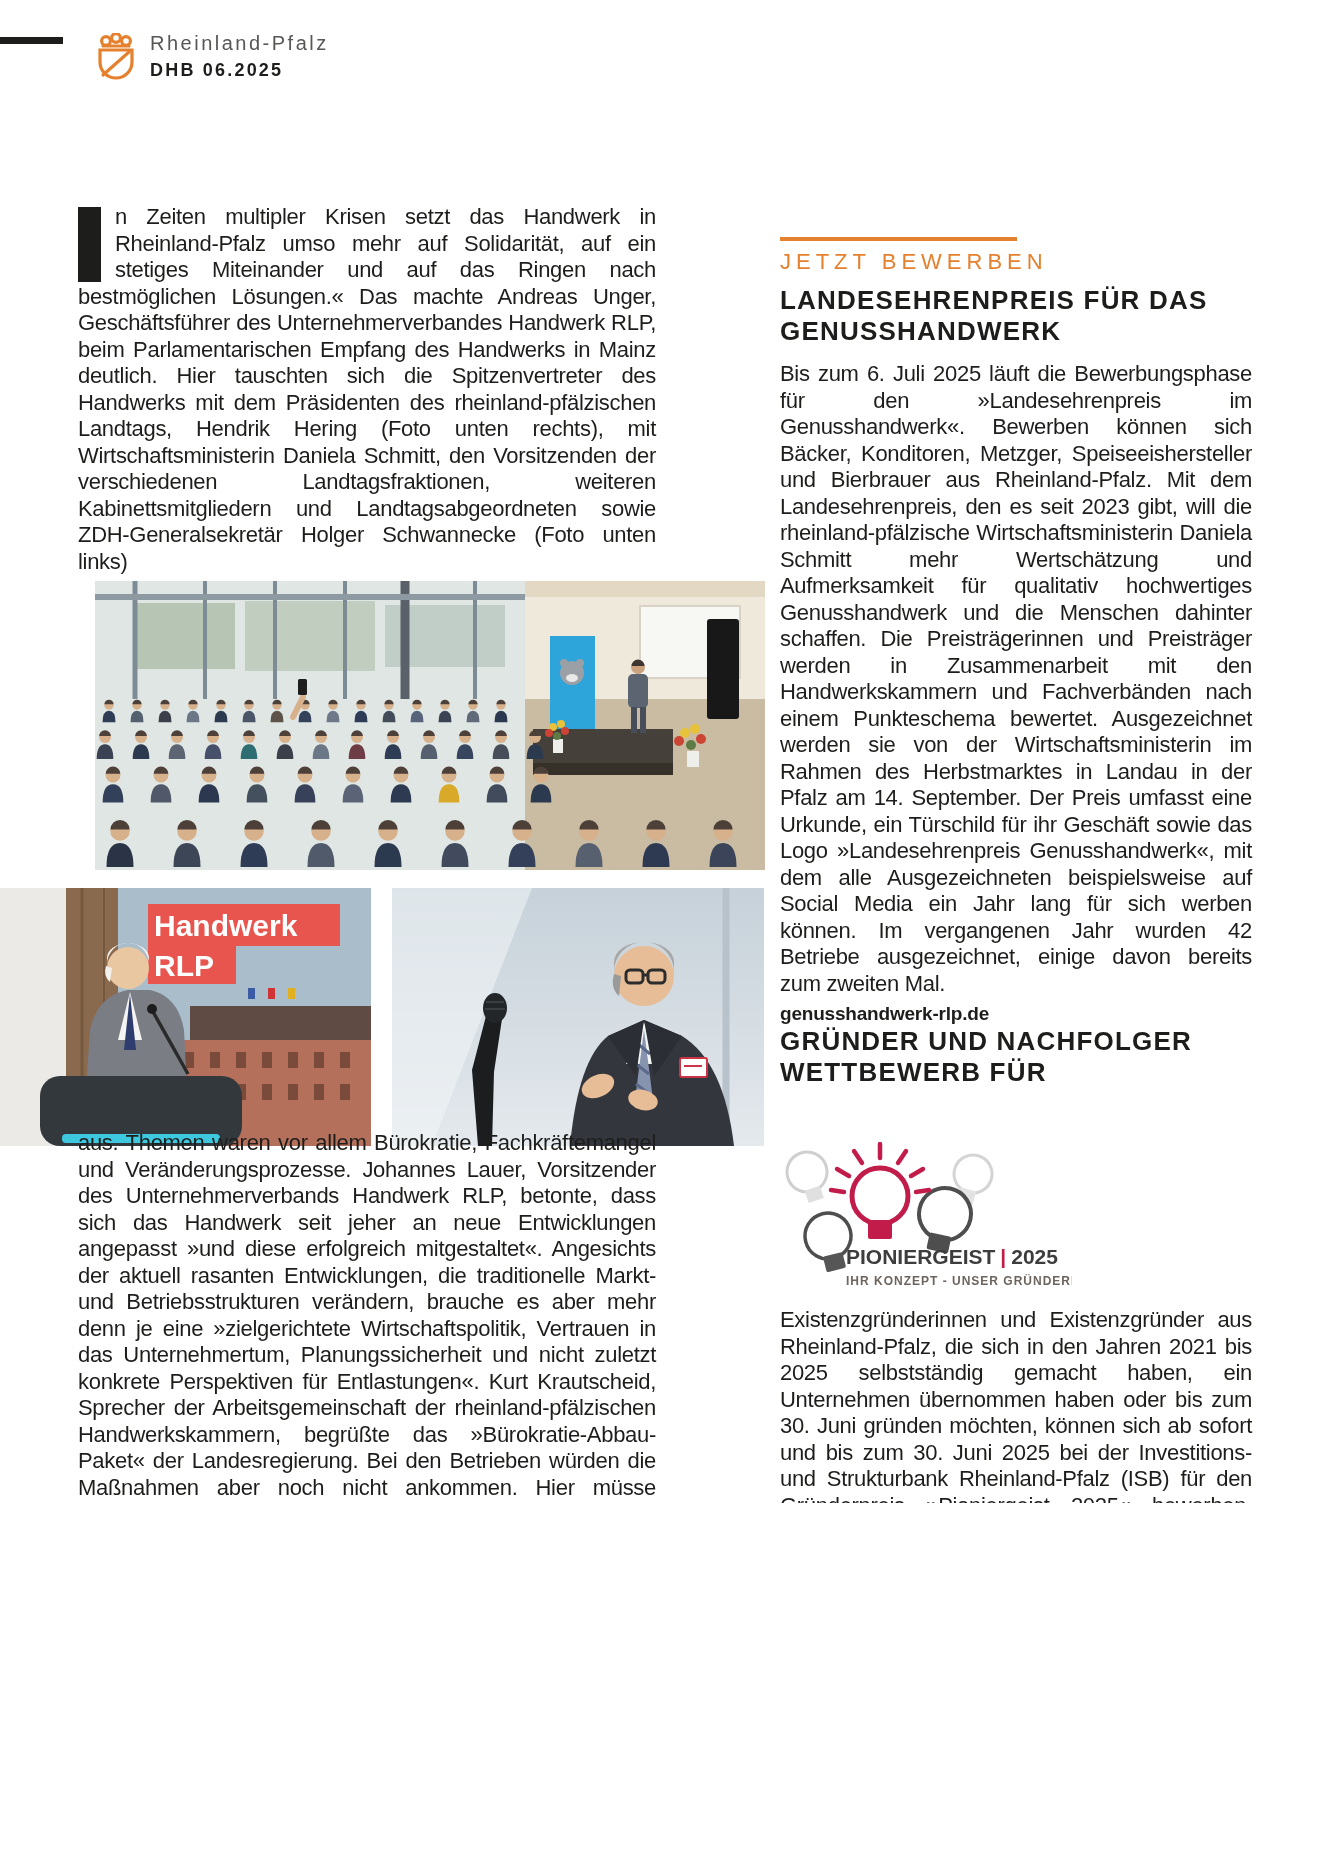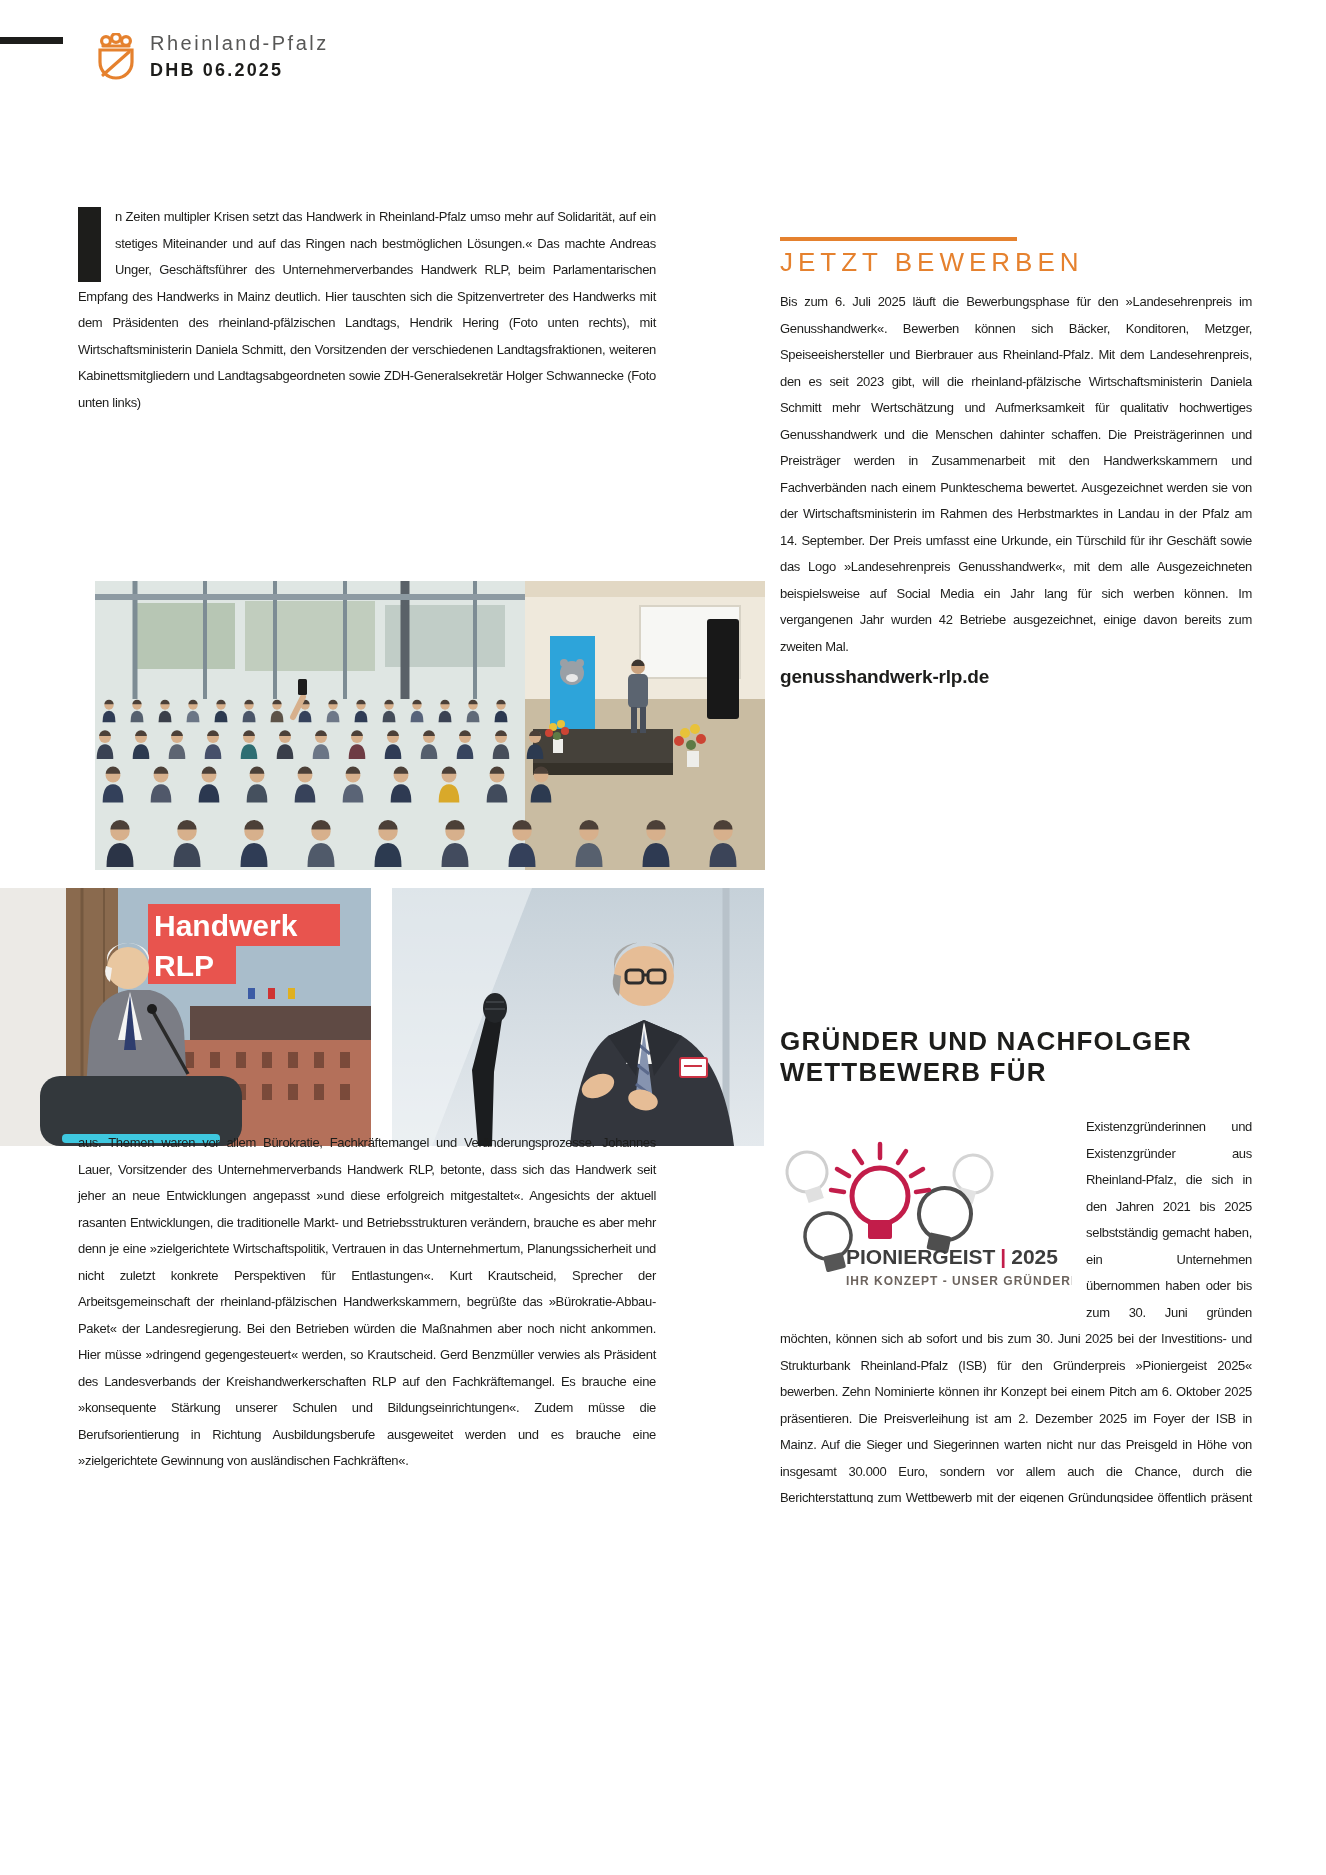--- a/index.html
+++ b/index.html
@@ -12,39 +12,39 @@
   .tick-tl{position:absolute;left:0;top:37px;width:63px;height:7px;background:#1d1d1b;}
   .tick-br{position:absolute;left:1283px;top:1843px;width:43px;height:7px;background:#1d1d1b;}
 
   
   .crest{position:absolute;left:93px;top:33px;width:46px;height:48px;}
   .head-text{position:absolute;left:150px;top:33px;line-height:1;}
   .head-region{font-size:20px;color:#575756;letter-spacing:2.5px;}
   .head-issue{margin-top:8px;font-size:18px;font-weight:700;letter-spacing:2.2px;color:#1d1d1b;}
 
   
-  .copy{font-size:13px;line-height:26.5px;letter-spacing:-0.3px;text-align:justify;
+  .copy{font-size:22px;line-height:26.5px;letter-spacing:-0.3px;text-align:justify;
         hyphens:auto;-webkit-hyphens:auto;margin:0;}
   .lead-wrap{position:absolute;left:78px;top:204px;width:578px;}
   .dropcap{float:left;width:23px;height:75px;margin:3px 14px 0 0;background:#1d1d1b;
            color:transparent;overflow:hidden;font-size:10px;}
   .para2{position:absolute;left:78px;top:1130px;width:578px;}
 
   
   .ph{position:absolute;display:block;}
   .ph svg{display:block;width:100%;height:100%;}
   .ph-audience{left:95px;top:581px;width:670px;height:289px;}
   .ph-podium{left:0;top:888px;width:371px;height:258px;}
   .ph-speaker{left:392px;top:888px;width:372px;height:258px;}
 
   
   .sidebar1{position:absolute;left:780px;top:237px;width:472px;}
   .sidebar2{position:absolute;left:780px;top:1016px;width:472px;}
   .rule-orange{width:237px;height:4px;background:#e5812e;}
-  .kicker{margin-top:8px;font-size:26px;line-height:26px;letter-spacing:5px;color:#e5812e;}
+  .kicker{margin-top:8px;font-size:22px;line-height:26px;letter-spacing:5px;color:#e5812e;}
   .sb-title{margin-top:10px;font-size:26px;line-height:31px;font-weight:700;letter-spacing:1.2px;color:#1d1d1b;}
   .sb-body{margin-top:14px;}
   .sb-link{margin-top:6px;font-size:19px;font-weight:700;letter-spacing:-0.2px;color:#1d1d1b;text-decoration:none;display:inline-block;}
   .logo-float{float:left;width:292px;height:185px;margin:26px 14px 8px 0;}
   .logo-float svg{display:block;width:100%;height:100%;}
   .s2-body{margin-top:26px;}
 
   
   .foot-left{position:absolute;left:78px;top:1836px;font-size:16px;line-height:1;}
   .foot-issue{font-weight:700;letter-spacing:1.5px;color:#1d1d1b;display:inline-block;}
@@ -323,20 +323,24 @@
         <line x1="93" y1="121" x2="113" y2="121" stroke="#3a3e42" stroke-width="2"></line>
       </g>
     </svg>
   </figure>
 
   <p class="copy para2">aus. Themen waren vor allem Bürokratie, Fachkräftemangel und Veränderungsprozesse. Johannes Lauer, Vorsitzender des Unternehmerverbands Handwerk RLP, betonte, dass sich das Handwerk seit jeher an neue Entwicklungen angepasst »und diese erfolgreich mitgestaltet«. Angesichts der aktuell rasanten Entwicklungen, die traditionelle Markt- und Betriebsstrukturen verändern, brauche es aber mehr denn je eine »zielgerichtete Wirtschaftspolitik, Vertrauen in das Unternehmertum, Planungssicherheit und nicht zuletzt konkrete Perspektiven für Entlastungen«. Kurt Krautscheid, Sprecher der Arbeitsgemeinschaft der rheinland-pfälzischen Handwerkskammern, begrüßte das »Bürokratie-Abbau-Paket« der Landesregierung. Bei den Betrieben würden die Maßnahmen aber noch nicht ankommen. Hier müsse »dringend gegengesteuert« werden, so Krautscheid. Gerd Benzmüller verwies als Präsident des Landesverbands der Kreishandwerkerschaften RLP auf den Fachkräftemangel. Es brauche eine »konsequente Stärkung unserer Schulen und Bildungseinrichtungen«. Zudem müsse die Berufsorientierung in Richtung Ausbildungsberufe ausgeweitet werden und es brauche eine »zielgerichtete Gewinnung von ausländischen Fachkräften«.</p>
 
   <aside class="sidebar1">
     <div class="rule-orange"></div>
     <div class="kicker">JETZT BEWERBEN</div>
+    <div class="sb-title">
+      <div>LANDESEHRENPREIS FÜR DAS</div>
+      <div>GENUSSHANDWERK</div>
+    </div>
     <p class="copy sb-body">Bis zum 6. Juli 2025 läuft die Bewerbungsphase für den »Landesehrenpreis im Genusshandwerk«. Bewerben können sich Bäcker, Konditoren, Metzger, Speiseeishersteller und Bierbrauer aus Rheinland-Pfalz. Mit dem Landesehrenpreis, den es seit 2023 gibt, will die rheinland-pfälzische Wirtschaftsministerin Daniela Schmitt mehr Wertschätzung und Aufmerksamkeit für qualitativ hochwertiges Genusshandwerk und die Menschen dahinter schaffen. Die Preisträgerinnen und Preisträger werden in Zusammenarbeit mit den Handwerkskammern und Fachverbänden nach einem Punkteschema bewertet. Ausgezeichnet werden sie von der Wirtschaftsministerin im Rahmen des Herbstmarktes in Landau in der Pfalz am 14. September. Der Preis umfasst eine Urkunde, ein Türschild für ihr Geschäft sowie das Logo »Landesehrenpreis Genusshandwerk«, mit dem alle Ausgezeichneten beispielsweise auf Social Media ein Jahr lang für sich werben können. Im vergangenen Jahr wurden 42 Betriebe ausgezeichnet, einige davon bereits zum zweiten Mal.</p>
     <a href="#" class="sb-link">genusshandwerk-rlp.de</a>
   </aside>
 
   <aside class="sidebar2">
     <div class="sb-title">
       <div>GRÜNDER UND NACHFOLGER</div>
       <div>WETTBEWERB FÜR</div>
     </div>
     <div class="logo-float">

